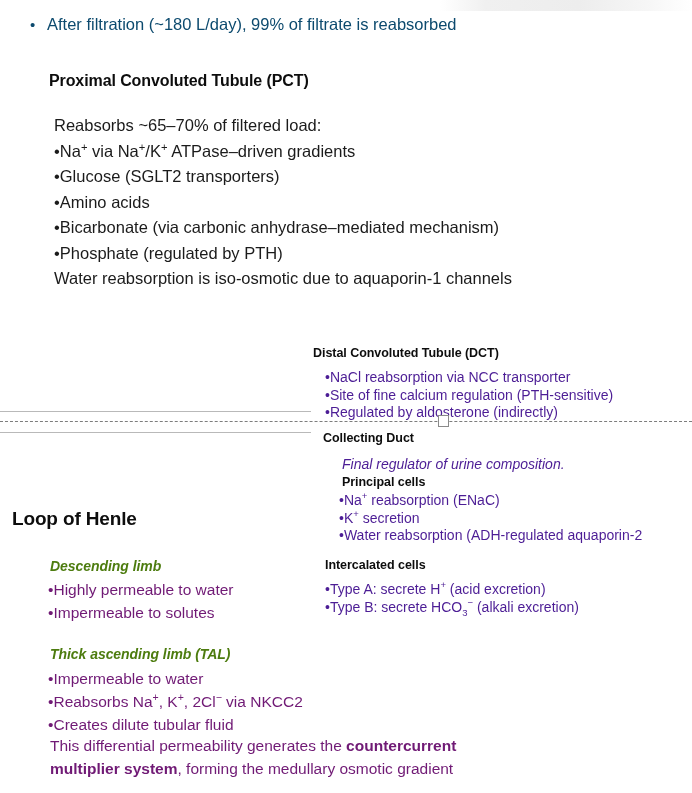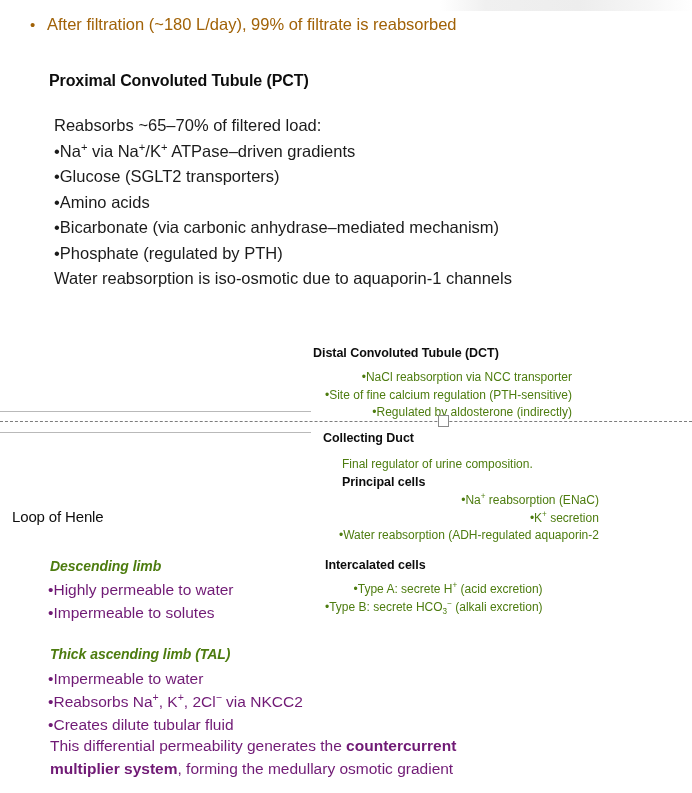--- a/index.html
+++ b/index.html
@@ -36,58 +36,58 @@
   
   .blk { position: absolute; }
 
   .hd-xl {
     font-size: 16px;
     font-weight: bold;
     letter-spacing: -0.1px;
     color: #0d0d0d;
   }
   .hd-lg {
-    font-size: 15px;
-    font-weight: normal;
+    font-size: 19px;
+    font-weight: bold;
     letter-spacing: -0.15px;
     color: #0d0d0d;
   }
   .hd-sm {
     font-size: 12.5px;
     font-weight: bold;
     letter-spacing: -0.05px;
     color: #0d0d0d;
   }
   .hd-md {
     font-size: 14px;
     font-weight: bold;
     letter-spacing: -0.05px;
     color: #4d7c0f;
     font-style: italic;
   }
 
   .body-lg { font-size: 16.5px; line-height: 25.5px; color: #1b1b1b; }
   .body-md { font-size: 15.5px; line-height: 23px; color: #701a75; }
-  .body-sm { font-size: 12px; line-height: 17.6px; color: #4d7c0f; text-align: right; }
+  .body-sm { font-size: 14px; line-height: 17.6px; color: #4c1d95; }
 
   ul.plain {
     list-style: none;
     margin: 0;
     padding: 0;
   }
   ul.plain li { white-space: nowrap; }
 
   
   .top-bullet {
     position: absolute;
     left: 30px;
     top: 12px;
     font-size: 16.5px;
     line-height: 24px;
-    color: #a16207;
+    color: #0c4a6e;
     white-space: nowrap;
   }
   .top-bullet .dot {
     display: inline-block;
     width: 17px;
     font-size: 15px;
     vertical-align: baseline;
   }
 
   sup { font-size: 0.68em; vertical-align: super; line-height: 0; }
@@ -148,21 +148,21 @@
   <li>•Regulated by aldosterone (indirectly)</li>
 </ul>
 
 <div class="rule-solid" style="top:411px;"></div>
 <div class="rule-dashed" style="top:421px;"></div>
 <div class="rule-solid" style="top:432px;"></div>
 <div class="drag-handle" style="left:438px; top:415px;"></div>
 
 <div class="blk hd-sm" style="left:323px; top:431px;">Collecting Duct</div>
 
-<div class="blk body-sm" style="left:342px; top:456px;">
+<div class="blk body-sm" style="left:342px; top:456px;font-style:italic;">
   <div>Final regulator of urine composition.</div>
 </div>
 
 <div class="blk hd-sm" style="left:342px; top:475px;">Principal cells</div>
 
 <ul class="plain blk body-sm" style="left:339px; top:492px;">
   <li><span>•</span>Na<sup>+</sup> reabsorption (ENaC)</li>
   <li><span>•</span>K<sup>+</sup> secretion</li>
   <li><span>•</span>Water reabsorption (ADH-regulated aquaporin-2</li>
 </ul>

